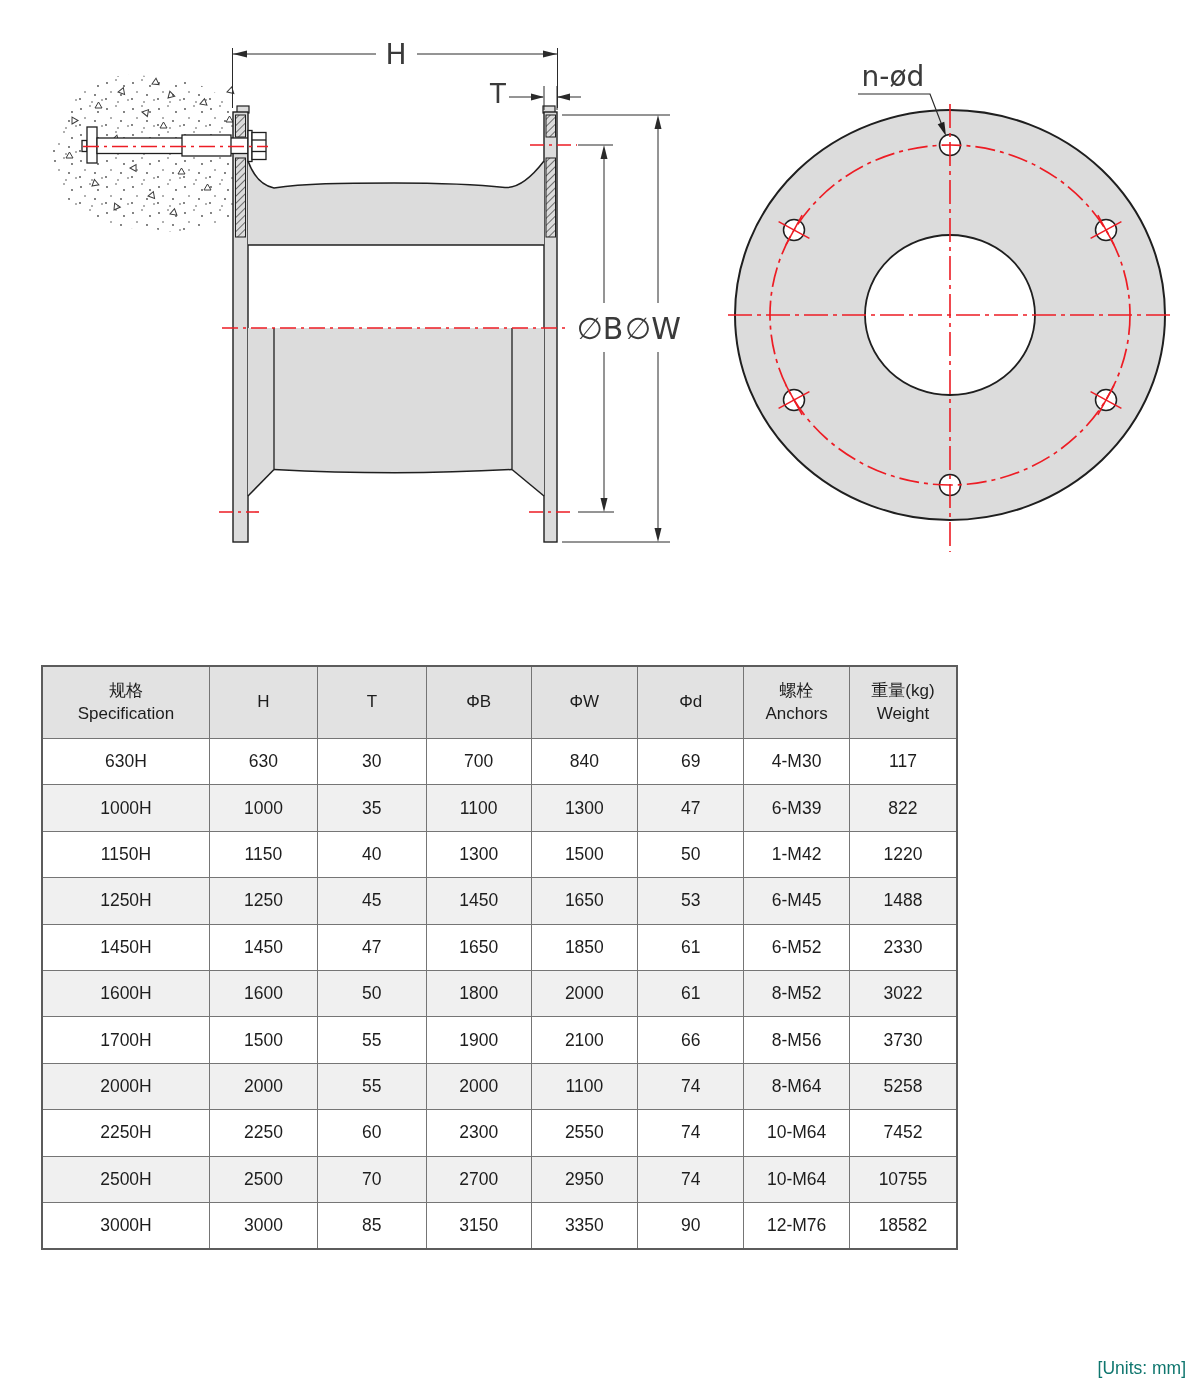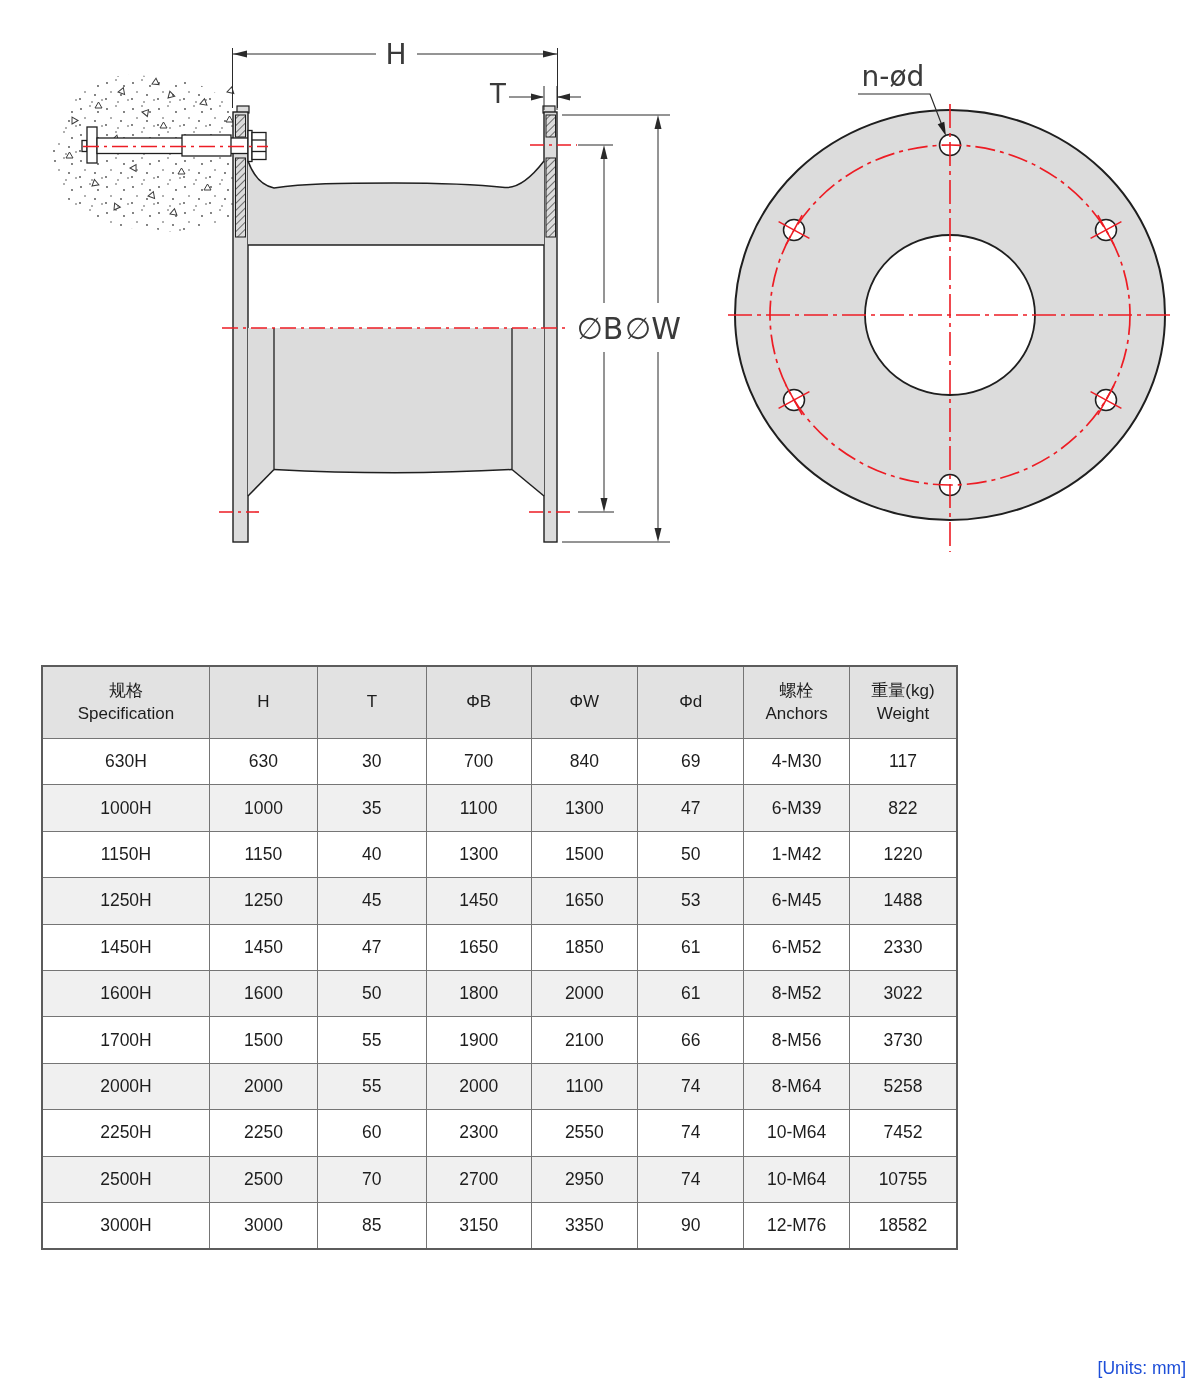--- a/index.html
+++ b/index.html
@@ -10,21 +10,21 @@
   .spec-table{position:absolute;left:41px;top:665px;width:917px;border-collapse:collapse;
               table-layout:fixed;border:2px solid #5c5c5c;}
   .spec-table th{background:#e2e2e2;border:1px solid #757575;font-weight:normal;
                  font-size:17px;line-height:1.35;color:#1d1d1d;height:71px;text-align:center;
                  vertical-align:middle;padding:0;}
   .spec-table td{border:1px solid #757575;font-size:17.5px;color:#1d1d1d;height:45.4px;
                  text-align:center;vertical-align:middle;padding:0;}
   .spec-table tbody tr:nth-child(even){background:#f0f0f0;}
   .spec-table tbody tr:nth-child(odd){background:#ffffff;}
   .units-note{position:absolute;left:0;top:1358px;width:1186px;text-align:right;
-              font-size:17.5px;color:#1d4ed8;}
+              font-size:17.5px;color:#0f766e;}
 </style>
 </head>
 <body>
 
 <div class="sheet">
 
   <svg class="drawing-svg" width="1200" height="650" viewBox="0 0 1200 650">
     <defs>
       <pattern id="hatch" width="5" height="5" patternUnits="userSpaceOnUse" patternTransform="rotate(45)">
         <line x1="0" y1="0" x2="0" y2="5" stroke="#1f1f1f" stroke-width="1.2"></line>

